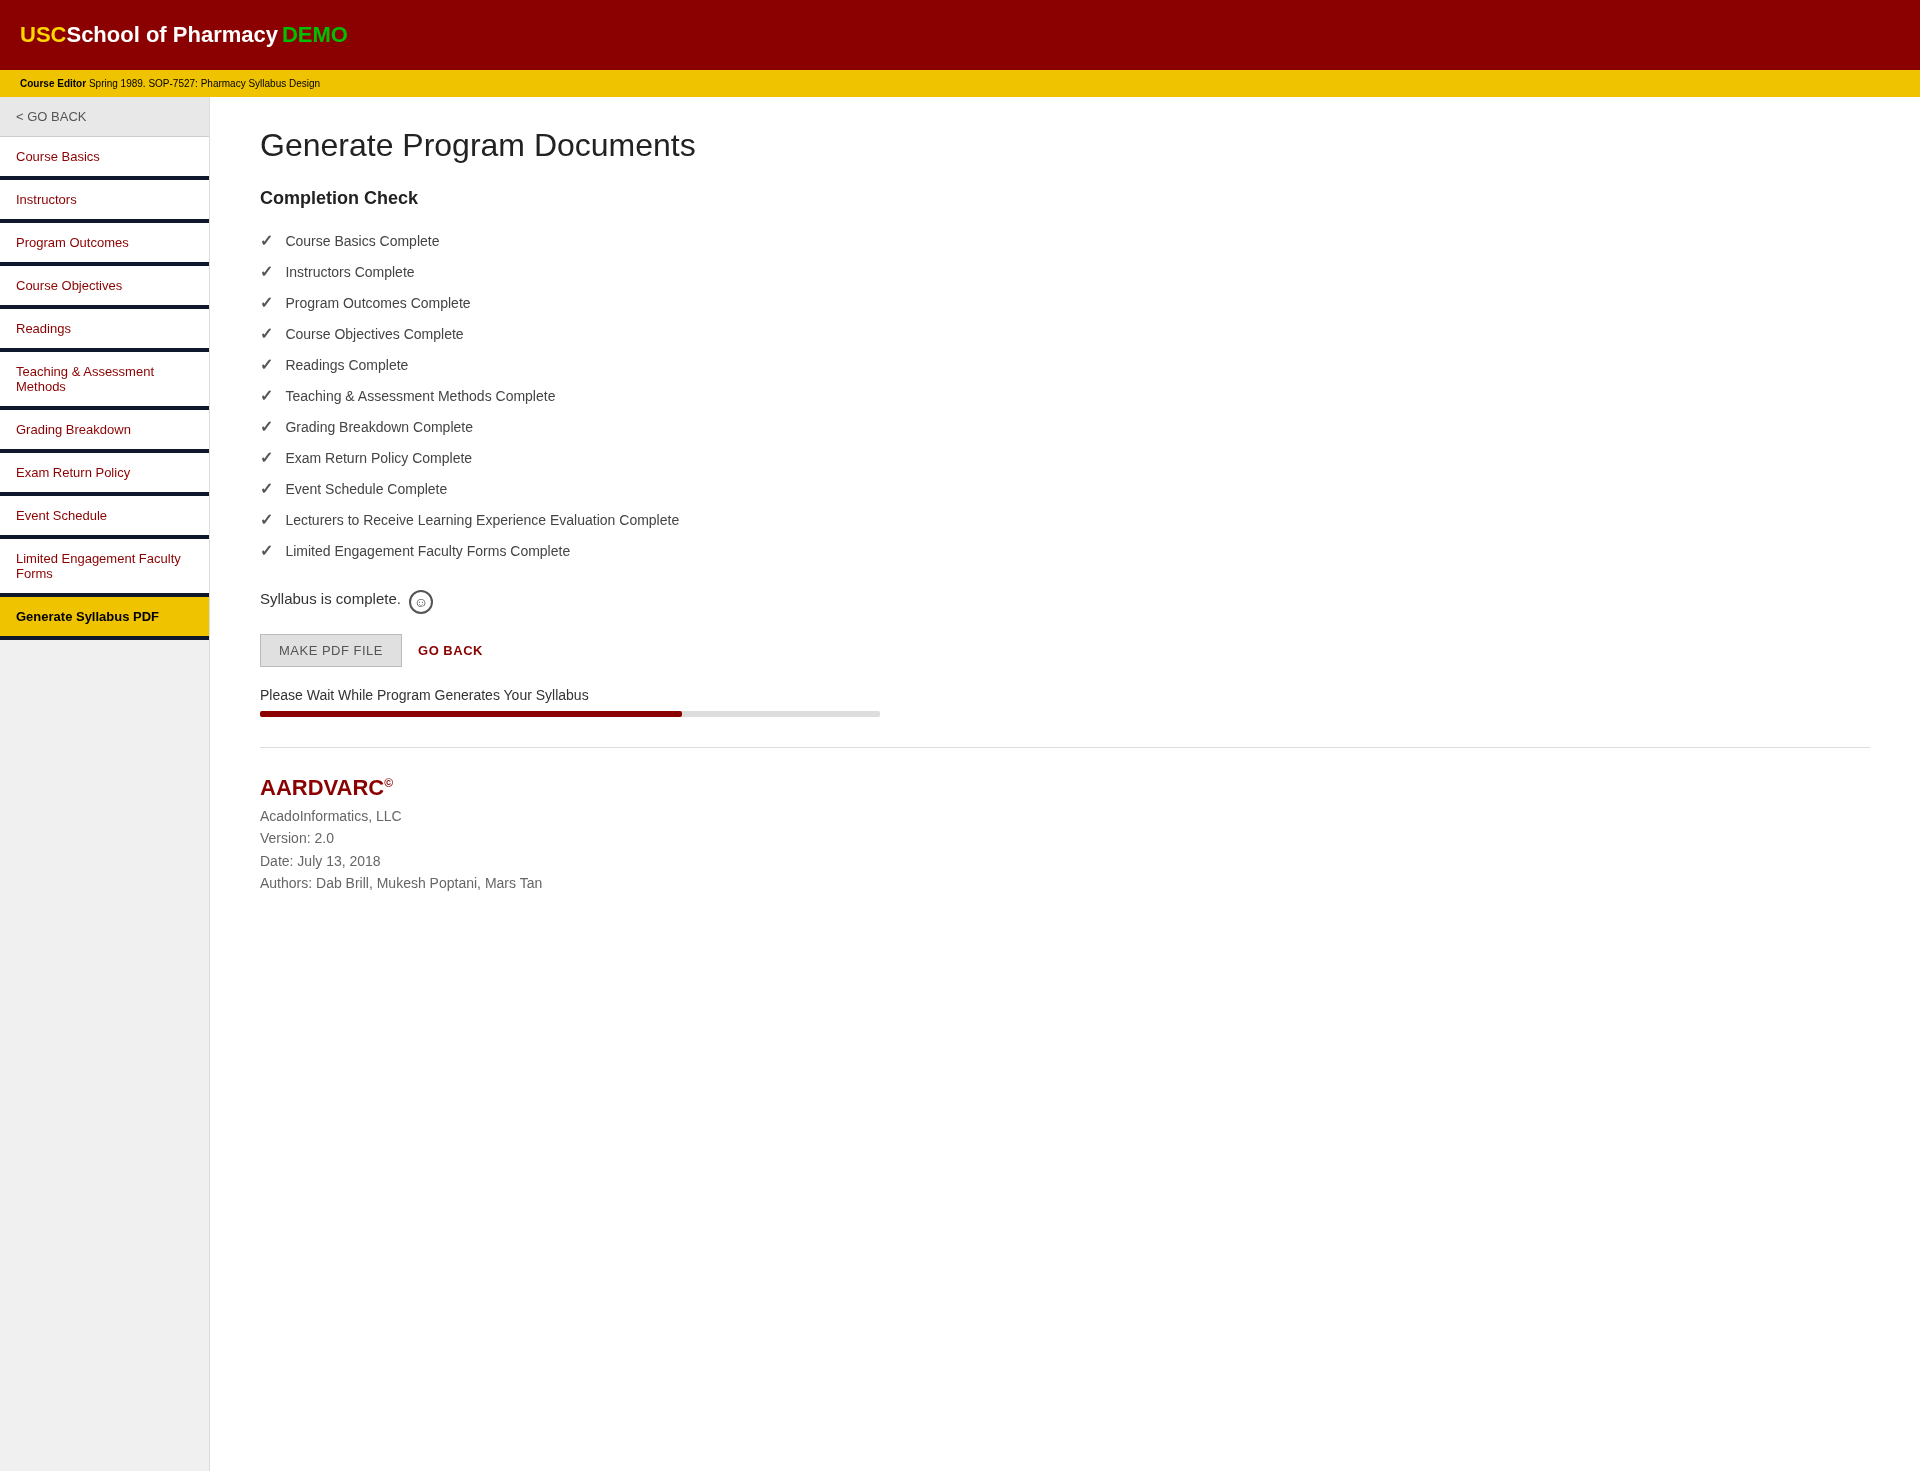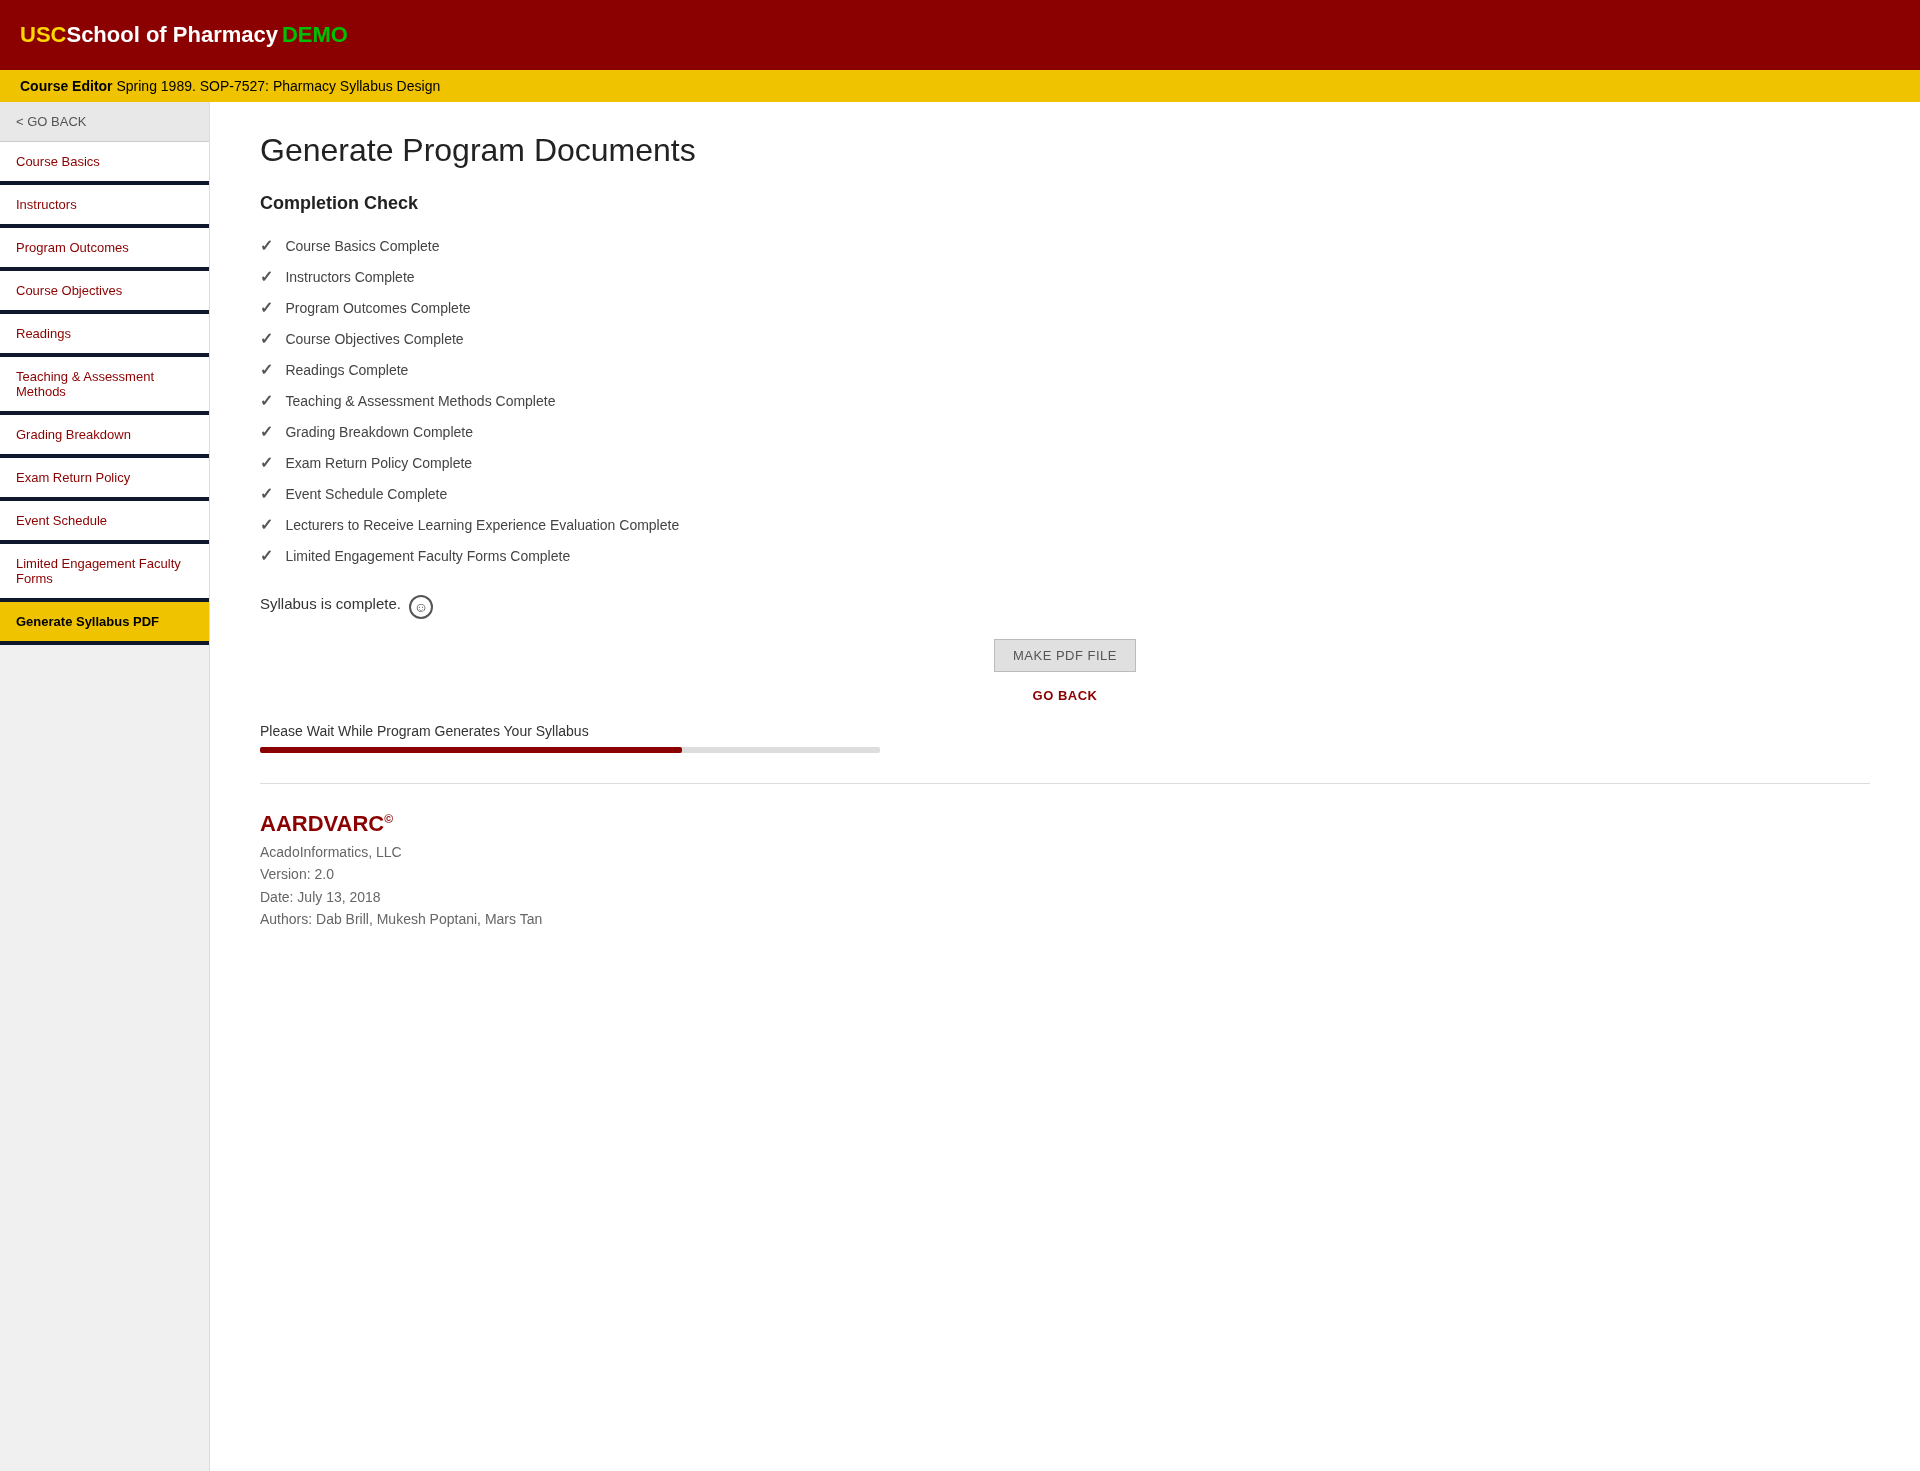--- a/index.html
+++ b/index.html
@@ -16,21 +16,21 @@
       color: #fff;
       font-size: 22px;
       font-weight: bold;
     }
     .header-logo .usc { color: #ffd700; }
     .header-logo .demo { color: #00c000; margin-left: 4px; }
 
     .sub-header {
       background: #f0c300;
       padding: 8px 20px;
-      font-size: 14px;
+      font-size: 10px;
       color: #000;
     }
     .sub-header .label { font-weight: bold; }
 
     
     .layout {
       display: flex;
       min-height: calc(100vh - 80px);
     }
 
@@ -117,21 +117,20 @@
       display: inline-flex;
       align-items: center;
       justify-content: center;
       font-size: 14px;
     }
     .action-buttons {
       display: flex;
       gap: 16px;
       align-items: center;
       margin-bottom: 20px;
-      flex-direction: column;
     }
     .btn-pdf {
       padding: 8px 18px;
       background: #e0e0e0;
       border: 1px solid #bbb;
       color: #555;
       font-size: 13px;
       cursor: pointer;
       text-transform: uppercase;
       letter-spacing: 0.5px;

